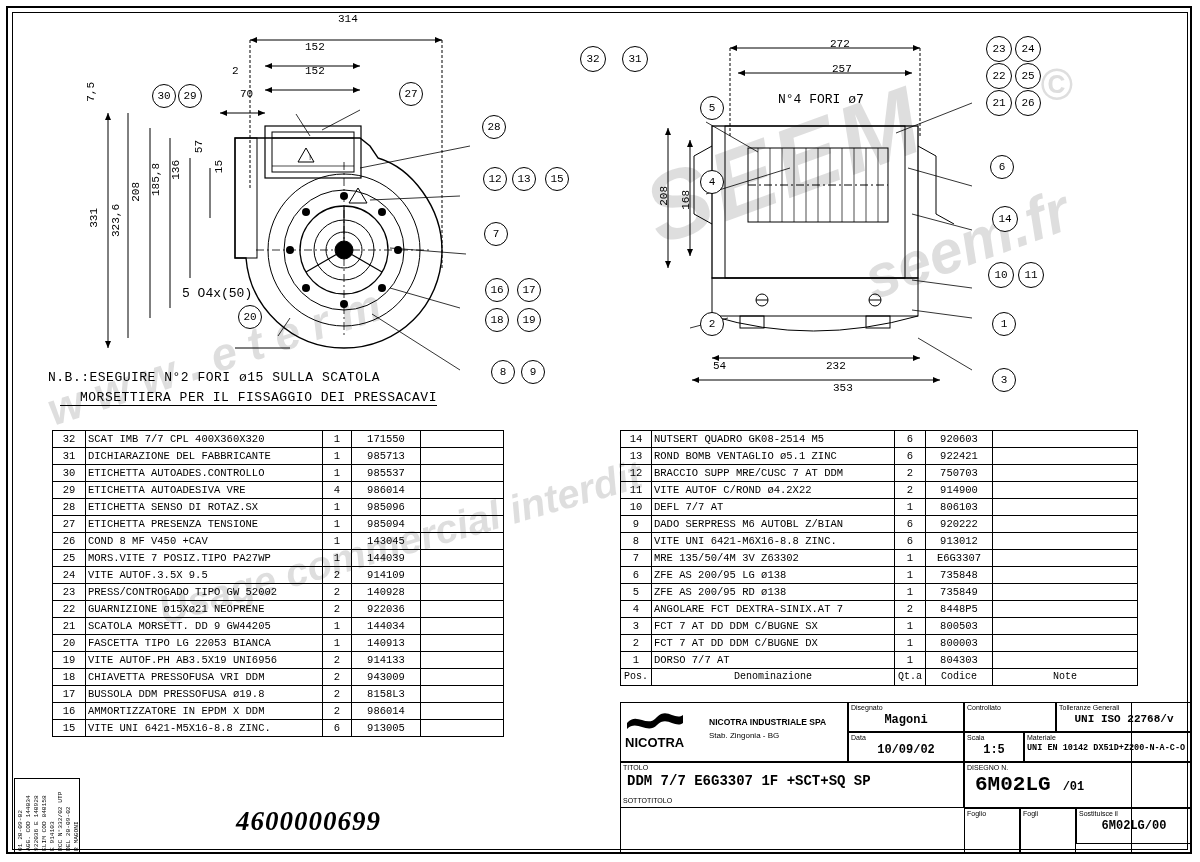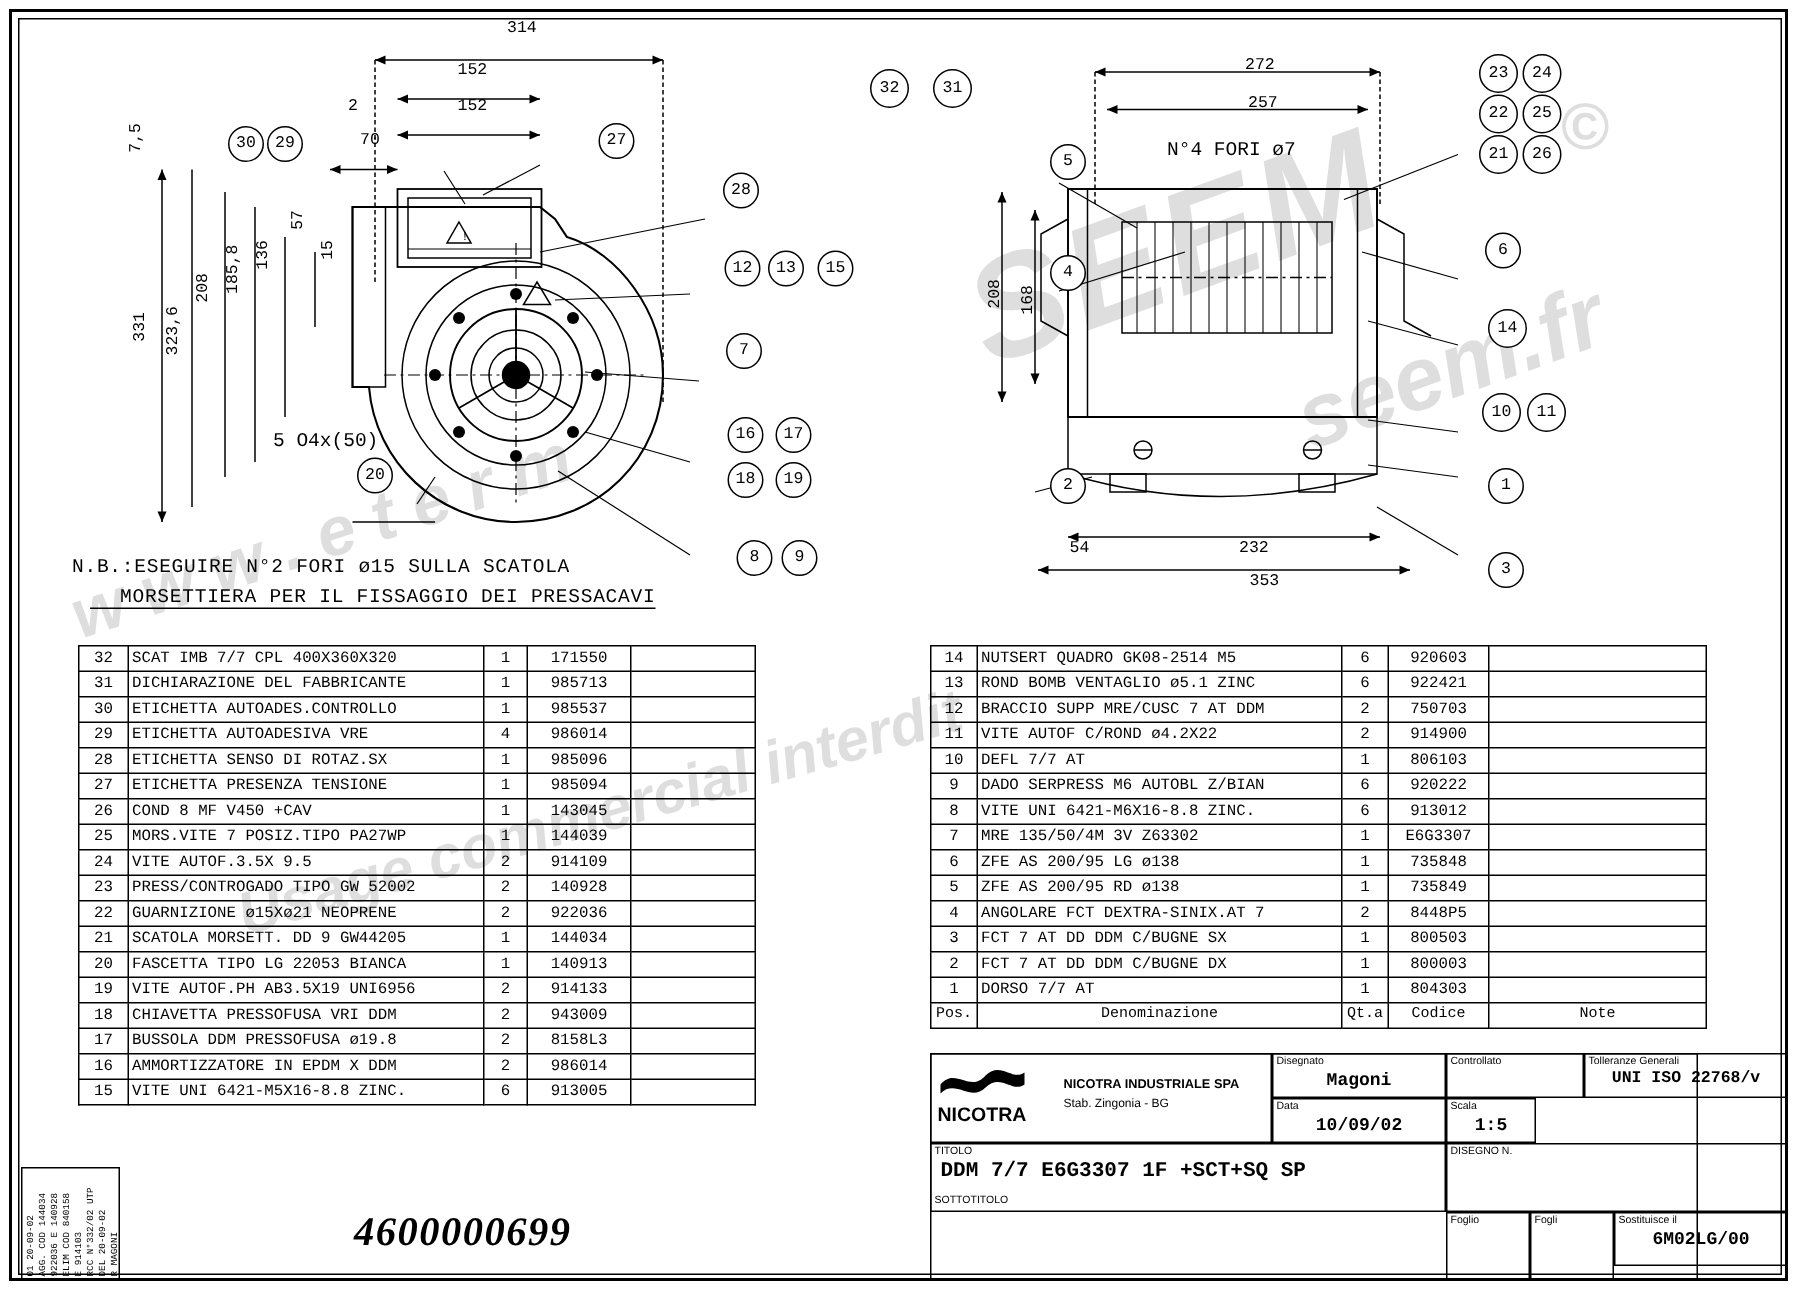--- a/index.html
+++ b/index.html
@@ -550,29 +550,37 @@
   </div>
 
   <div class="tb" style="left:848px;top:732px;width:116px;height:30px;">
     <div class="lbl">Data</div>
     <div class="val center" style="font-size:12px;">10/09/02</div>
   </div>
   <div class="tb" style="left:964px;top:732px;width:60px;height:30px;">
     <div class="lbl">Scala</div>
     <div class="val center" style="font-size:12px;">1:5</div>
   </div>
+  <div class="tb" style="left:1024px;top:732px;width:168px;height:30px;">
+    <div class="lbl">Materiale</div>
+    <div class="val" style="font-size:8.5px;padding-left:2px;">UNI EN 10142 DX51D+Z200-N-A-C-O</div>
+  </div>
 
   <div class="tb" style="left:620px;top:762px;width:344px;height:46px;">
     <div class="lbl">TITOLO</div>
     <div class="val" style="font-size:14px;padding-left:6px;">DDM 7/7 E6G3307 1F +SCT+SQ SP</div>
     <div class="lbl" style="position:absolute;left:0;bottom:1px;">SOTTOTITOLO</div>
   </div>
 
   <div class="tb" style="left:964px;top:762px;width:228px;height:46px;">
     <div class="lbl">DISEGNO N.</div>
+    <div style="display:flex;align-items:baseline;padding-left:10px;">
+      <div class="val" style="font-size:21px;">6M02LG</div>
+      <div class="val" style="font-size:12px;margin-left:12px;">/01</div>
+    </div>
   </div>
 
   <div class="tb" style="left:964px;top:808px;width:56px;height:46px;">
     <div class="lbl">Foglio</div>
     <div class="val center"></div>
   </div>
   <div class="tb" style="left:1020px;top:808px;width:56px;height:46px;">
     <div class="lbl">Fogli</div>
     <div class="val center"></div>
   </div>

